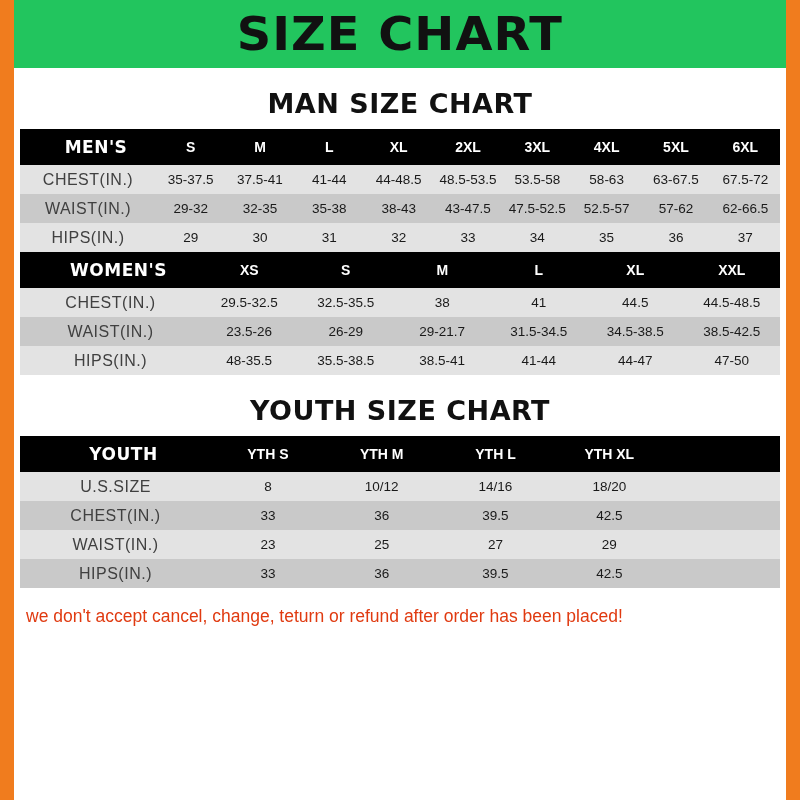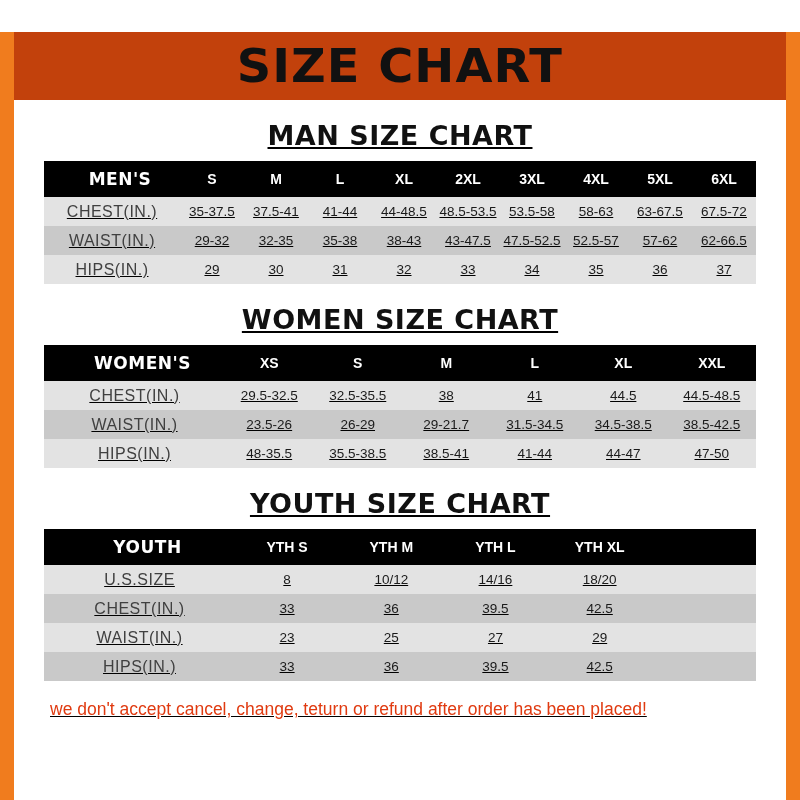--- a/index.html
+++ b/index.html
@@ -16,39 +16,37 @@
   .page {
     position: relative;
     width: 800px;
     height: 800px;
     box-sizing: border-box;
     border-left: 14px solid #F07C1E;
     border-right: 14px solid #F07C1E;
     background: #ffffff;
   }
   .banner {
-    background: #c2410c;
+    background: #22c55e;
     height: 68px;
     display: flex;
     align-items: center;
     justify-content: center;
-    margin-top: 32px;
   }
   .banner-title {
     font-family: "DejaVu Sans", sans-serif;
     font-weight: bold;
     font-size: 46px;
     letter-spacing: 1px;
     color: #111111;
     line-height: 1;
     transform: scaleX(1.04);
   }
   .content {
-    padding: 0 30px;
-    text-decoration: underline;
+    padding: 0 6px;
   }
   .section-title {
     text-align: center;
     font-family: "DejaVu Sans", sans-serif;
     font-weight: bold;
     font-size: 27px;
     color: #111111;
     margin: 20px 0 10px 0;
     letter-spacing: 0.5px;
   }
@@ -166,21 +164,20 @@
           <td>32</td>
           <td>33</td>
           <td>34</td>
           <td>35</td>
           <td>36</td>
           <td>37</td>
         </tr>
       </tbody>
     </table>
 
-    <div class="section-title">WOMEN SIZE CHART</div>
     <table class="size women">
       <thead>
         <tr>
           <th class="rowhead">WOMEN'S</th>
           <th>XS</th>
           <th>S</th>
           <th>M</th>
           <th>L</th>
           <th>XL</th>
           <th>XXL</th>

